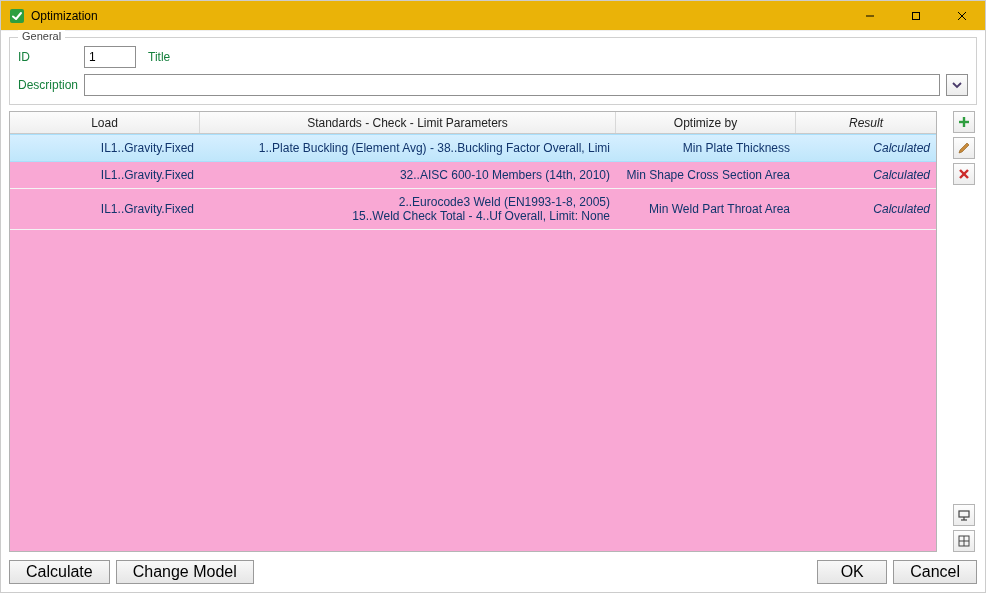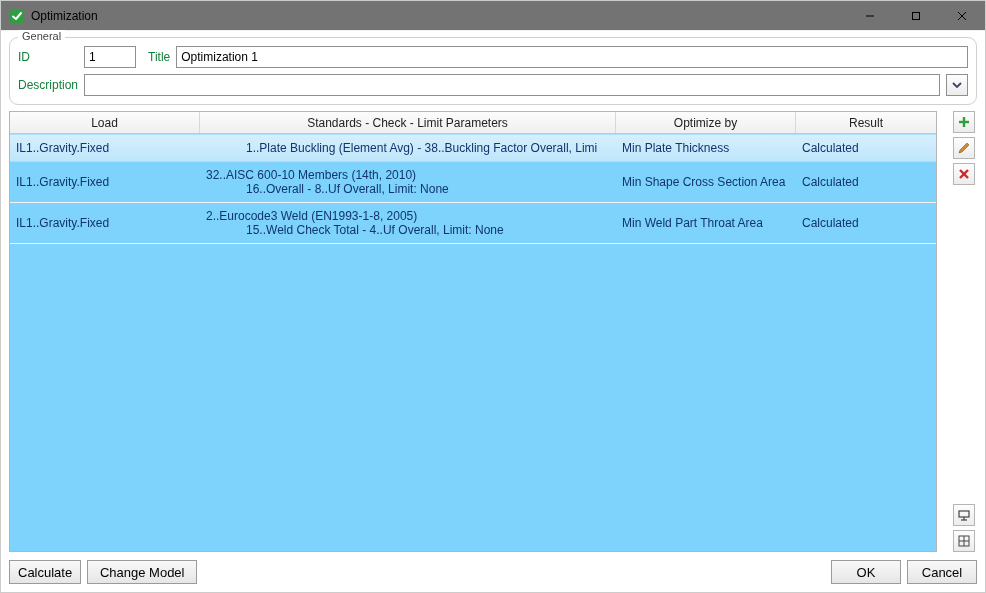--- a/index.html
+++ b/index.html
@@ -15,21 +15,21 @@
     display: flex;
     flex-direction: column;
     overflow: hidden;
   }
   
   .titlebar {
     height: 30px;
     display: flex;
     align-items: center;
     padding: 0 0 0 8px;
-    background: #737373;
+    background: #eab308;
     border-bottom: 1px solid #eee;
   }
   .titlebar .app-icon {
     width: 16px; height: 16px;
     margin-right: 6px;
     display: inline-flex;
     align-items: center;
     justify-content: center;
   }
   .titlebar .title-text {
@@ -45,21 +45,21 @@
   .content {
     flex: 1;
     display: flex;
     flex-direction: column;
     padding: 6px 8px 8px 8px;
   }
 
   
   .groupbox {
     border: 1px solid #d0d0d0;
-    border-radius: 9px;
+    border-radius: 0;
     padding: 8px 8px 8px 8px;
     margin-bottom: 6px;
     position: relative;
   }
   .groupbox .legend {
     position: absolute;
     top: -8px; left: 8px;
     background: #fff;
     padding: 0 4px;
     font-size: 11px;
@@ -120,26 +120,27 @@
     height: 100%;
     display: flex;
     align-items: center;
     justify-content: center;
     color: #222;
   }
   .grid-header .col:last-child { border-right: none; }
   .col-load { width: 190px; }
   .col-std  { flex: 1; }
   .col-opt  { width: 180px; }
-  .col-res  { width: 140px; }
+  .col-res  { width: 140px; font-style: italic; }
 
   .grid-body {
     flex: 1;
     overflow: auto;
-    background: #7dd3fc;
+    background: #f9a8d4;
+    text-align: right;
   }
   .row {
     display: flex;
     border-bottom: 1px solid #f4f4f4;
     color: #11356d;
     padding: 4px 0 4px 0;
   }
   .row.selected {
     background: linear-gradient(#d6efff, #bfe6fb);
     border-top: 1px solid #aadffb;
@@ -179,23 +180,23 @@
     display: flex;
     gap: 6px;
     margin-top: 8px;
     align-items: center;
   }
   .push-btn {
     min-width: 70px;
     height: 24px;
     border: 1px solid #9a9a9a;
     background: linear-gradient(#f8f8f8,#e6e6e6);
-    padding: 0 8px;
+    padding: 0 16px;
     font-family: inherit;
-    font-size: 13px;
+    font-size: 16px;
     cursor: default;
   }
   .bottom-bar .spacer { flex:1; }
 </style>
 </head>
 <body>
 
 <div class="titlebar">
   <span class="app-icon">
     <svg width="16" height="16" viewBox="0 0 16 16">
@@ -224,21 +225,20 @@
 </div>
 
 <div class="content">
 
   <div class="groupbox">
     <span class="legend">General</span>
     <div class="form-row">
       <span class="label w-id">ID</span>
       <input type="text" class="field field-id" value="1" style="">
       <span class="label w-title-label">Title</span>
-      <input type="text" class="field field-title" value="Optimization 1" style="">
     </div>
     <div class="form-row">
       <span class="label w-id">Description</span>
       <input type="text" class="field field-desc" value="" style="">
       <div class="dropdown-btn">
         <svg width="12" height="12" viewBox="0 0 12 12">
             <path d="M2 4 L6 8 L10 4" fill="none" stroke="#4a3b6b" stroke-width="1.8"></path>
           </svg>
       </div>
     </div>
@@ -259,21 +259,20 @@
             <div class="cell col-std">
               <div class="std-line2">1..Plate Buckling (Element Avg) - 38..Buckling Factor Overall, Limi</div>
             </div>
             <div class="cell col-opt">Min Plate Thickness</div>
             <div class="cell col-res">Calculated</div>
           </div>
           <div class="row">
             <div class="cell col-load">IL1..Gravity.Fixed</div>
             <div class="cell col-std">
               <div class="std-line1">32..AISC 600-10 Members (14th, 2010)</div>
-              <div class="std-line2">16..Overall - 8..Uf Overall, Limit: None</div>
             </div>
             <div class="cell col-opt">Min Shape Cross Section Area</div>
             <div class="cell col-res">Calculated</div>
           </div>
           <div class="row">
             <div class="cell col-load">IL1..Gravity.Fixed</div>
             <div class="cell col-std">
               <div class="std-line1">2..Eurocode3 Weld (EN1993-1-8, 2005)</div>
               <div class="std-line2">15..Weld Check Total - 4..Uf Overall, Limit: None</div>
             </div>

